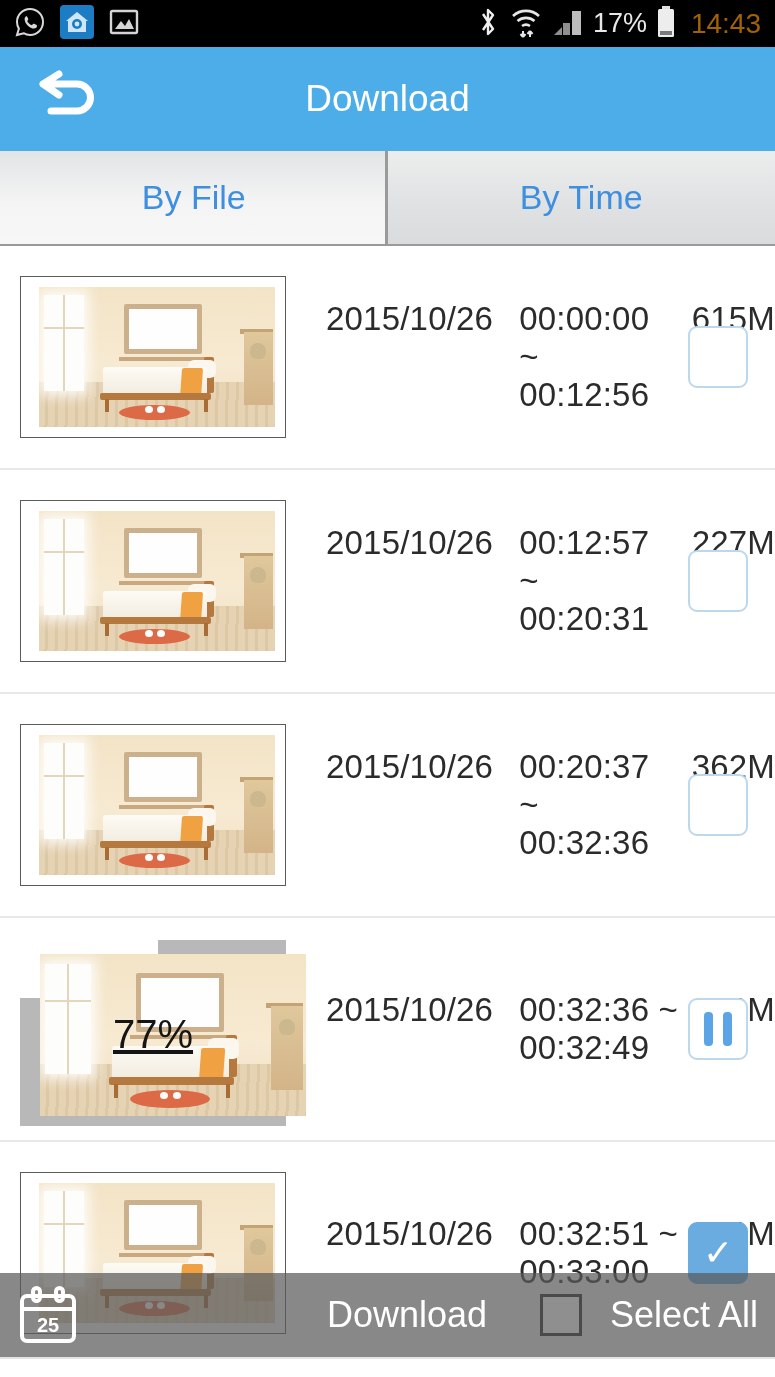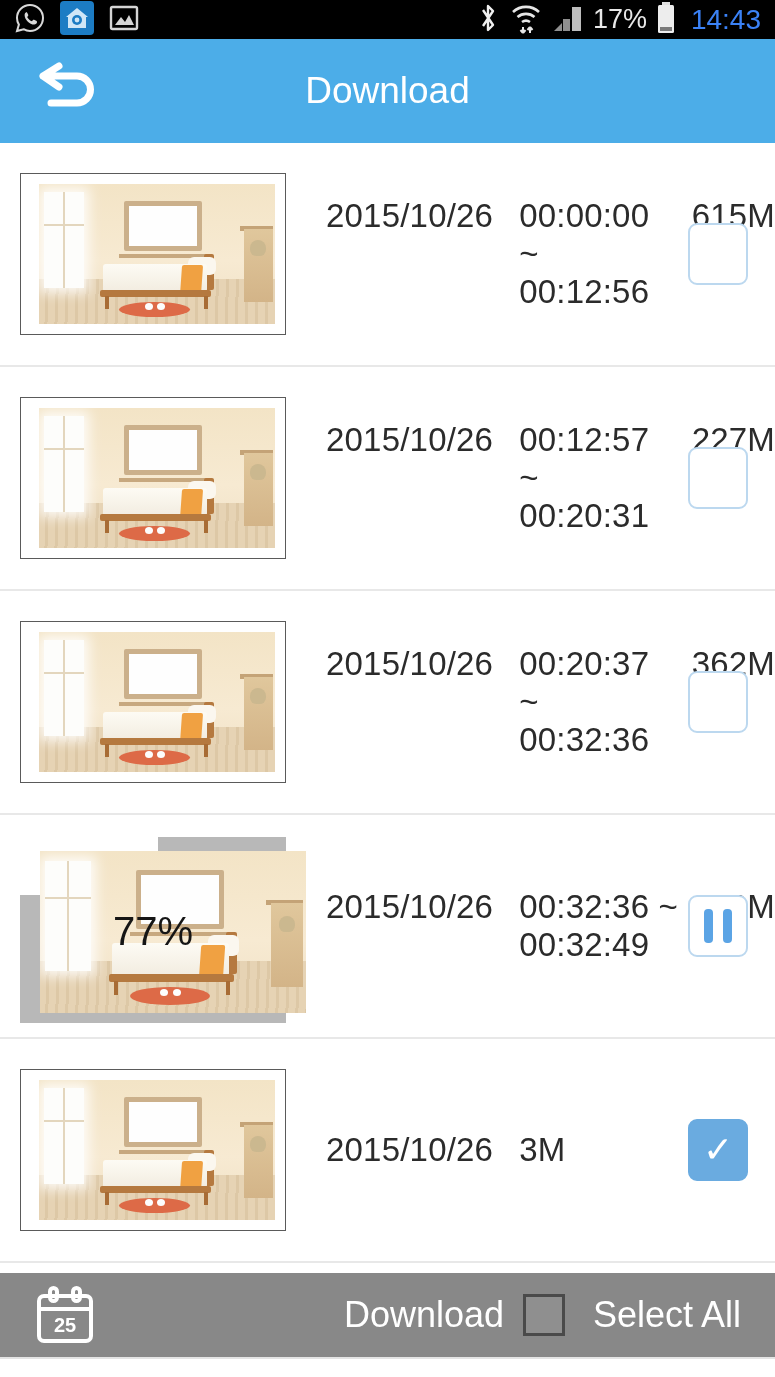--- a/index.html
+++ b/index.html
@@ -7,30 +7,30 @@
     width: 775px; height: 1377px;
     background: #ffffff;
     font-family: "Liberation Sans", sans-serif;
     overflow: hidden;
   }
   #app { position: relative; width: 775px; height: 1377px; background:#fff; }
 
   
   .statusbar {
     position: relative;
-    height: 39px; width: 100%;
+    height: 47px; width: 100%;
     background: #000000;
     display: flex; align-items: center;
     padding: 0 14px;
     gap: 44px;
   }
   .sb-left { display: flex; align-items: center; gap: 14px; }
   .sb-right { margin-left: auto; display: flex; align-items: center; gap: 9px; }
   .sb-text { color: #e8e8e8; font-size: 27px; letter-spacing: 0px; }
-  .sb-time { color: #3b82f6; font-size: 28px; margin-left: 6px; }
+  .sb-time { color: #a16207; font-size: 28px; margin-left: 6px; }
   .ico { display: inline-block; }
 
   
   .header {
     position: relative;
     height: 104px; width: 100%;
     background: #4cade8;
     display: flex; align-items: center; justify-content: center;
   }
   .back-btn {
@@ -138,42 +138,42 @@
   .dl-backplate {
     position:absolute; left:0; top:-8px; width:266px; height:186px;
     background:#b8b8b8;
   }
   .dl-progress {
     position:absolute; left:0; top:-8px; height:58px; background:#ffffff;
   }
   .thumb.downloading { left: 20px; top: 6px; border: none; }
   .dl-percent {
     position:absolute; left:0; right:0; top:64px;
-    text-align:center; font-size:40px; color:#151515; z-index:5;
+    text-align:center; font-size:40px; color:#151515; z-index:5;text-decoration:underline;
   }
 
   .meta { margin-left: 40px; display:flex; flex-direction:row; gap: 26px; }
   .meta-line { font-size: 33px; color: #2b2b2b; letter-spacing: 0.2px; }
 
   .action { position: absolute; right: 27px; top: 50%; transform: translateY(-50%); }
   .cb {
     width: 60px; height: 62px; border-radius: 9px;
     border: 2px solid #bcd8ef; background:#fff;
     display:flex; align-items:center; justify-content:center; cursor:pointer;
   }
   .cb.checked { background:#6aabe0; border-color:#6aabe0; }
   .cb .tick { color:#fff; font-size: 36px; line-height:1; }
   .pausebar { width: 9px; height: 34px; background:#5ba4e5; border-radius:4px; }
   .pausebars { display:flex; gap: 10px; }
 
   
   .bottombar {
     position: absolute; left: 0; bottom: 20px; width: 100%; height: 84px;
     background: rgba(90,90,90,0.72);
-    display: flex; align-items: center; padding: 0 34px;
+    display: flex; align-items: center; padding: 0 17px;
   }
   .cal-icon { width: 62px; height: 62px; position: relative; cursor:pointer; }
   .dl-label {
     color:#ffffff; font-size: 36px; margin-left: 248px;
     cursor: pointer; white-space: nowrap;
   }
   .selectall-wrap { margin-left: auto; display:flex; align-items:center; gap: 28px; cursor:pointer; }
   .sa-box { width: 42px; height: 42px; border: 3px solid #4a4a4a; background: rgba(255,255,255,0.06); }
   .sa-label { color:#ffffff; font-size: 36px; }
   .bottom-strip { position:absolute; left:0; bottom:0; width:100%; height:20px; background:#ffffff; border-top:2px solid #e4e4e4; }
@@ -244,20 +244,28 @@
     <div class="back-btn">
       <span>
         <svg width="72" height="60" viewBox="0 0 72 60">
           <path d="M14 17 L30 7 M14 17 L30 28 M14 17 L48 17 A13 13 0 0 1 48 44 L22 44" fill="none" stroke="#ffffff" stroke-width="7" stroke-linecap="round" stroke-linejoin="round"></path>
         </svg>
       </span>
     </div>
     <div class="header-title">Download</div>
   </div>
 
+  <div class="tabs">
+    <div class="tab active">
+      <span>By File</span>
+    </div>
+    <div class="tab inactive">
+      <span>By Time</span>
+    </div>
+  </div>
 
   <div class="list">
 
     <div class="row">
       <div class="thumb-wrap">
         <div class="thumb">
           <div class="thumb-inner">
               <div class="blurwrap">
                 <div class="scene">
             <div class="floor"></div>
@@ -437,20 +445,21 @@
             <div class="rug"></div>
                   <div class="rugdot1"></div>
                   <div class="rugdot2"></div>
           </div>
               </div>
             </div>
         </div>
       </div>
       <div class="meta">
         <div class="meta-line">2015/10/26</div>
+        <div class="meta-line">00:32:51 ~ 00:33:00</div>
         <div class="meta-line">3M</div>
       </div>
       <div class="action">
         <div class="cb checked">
           <span class="tick">✓</span>
         </div>
       </div>
     </div>
 
   </div>

